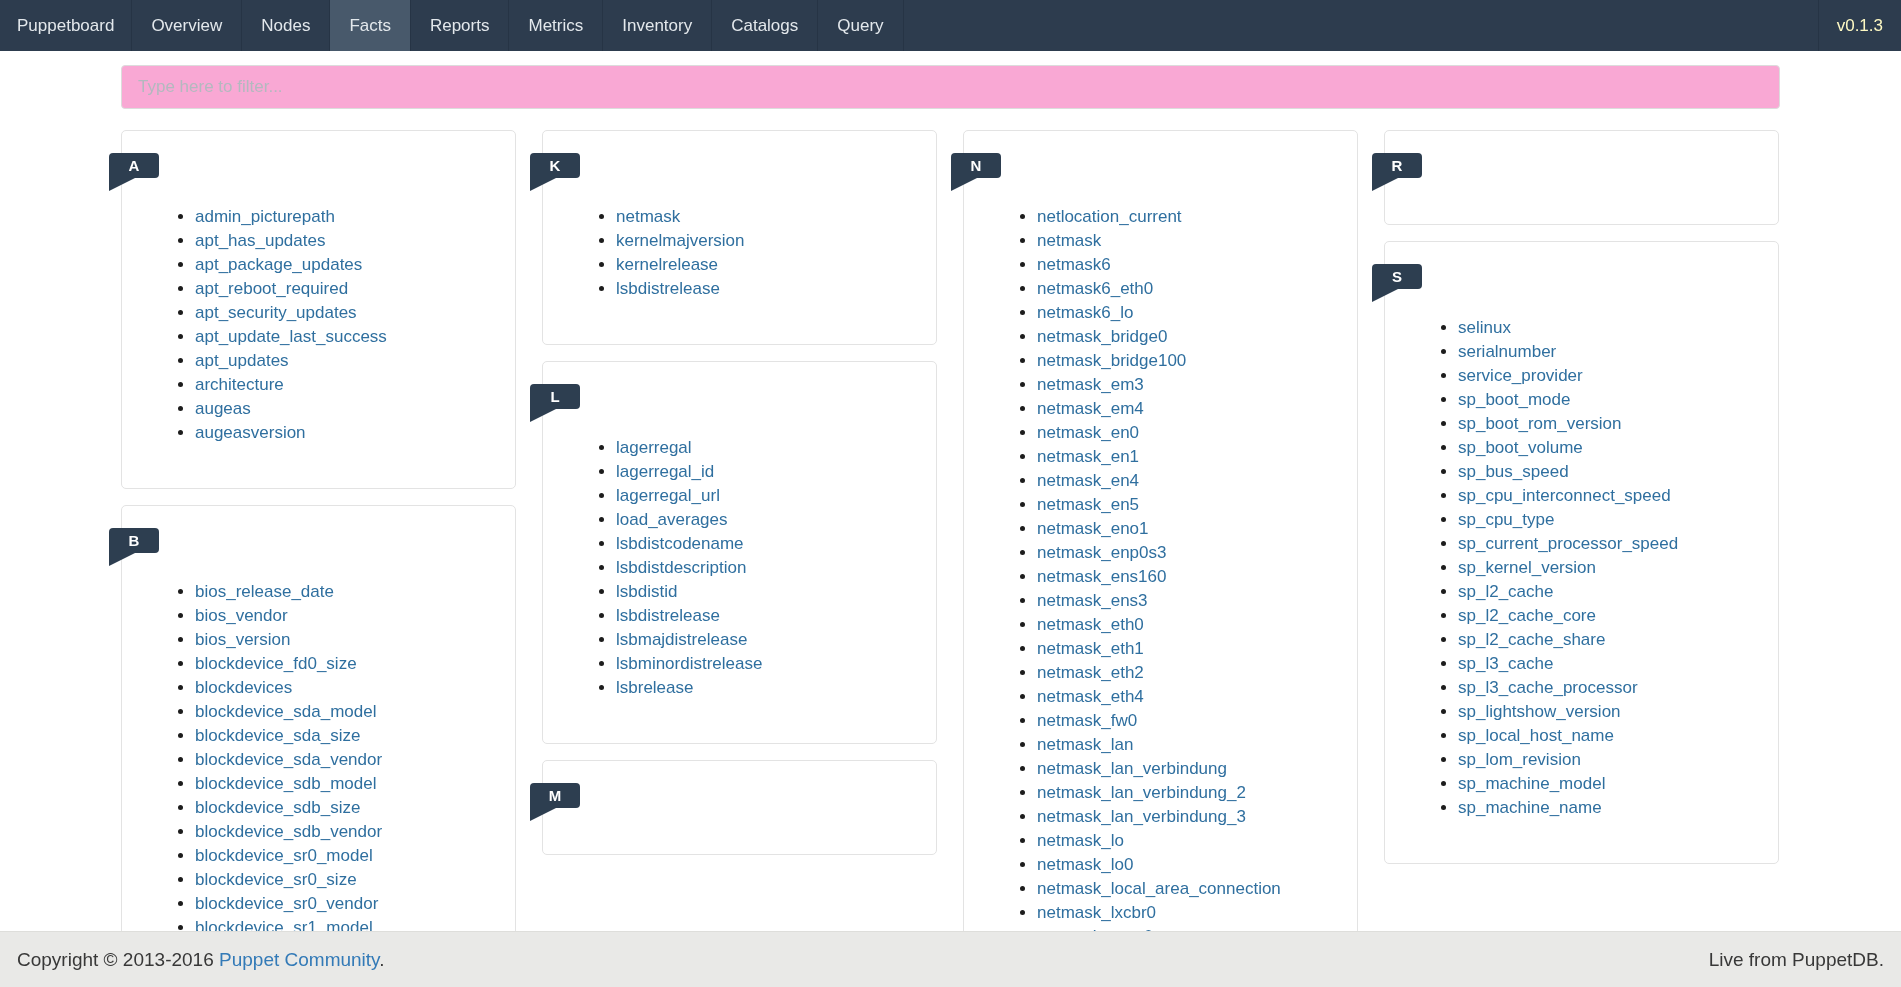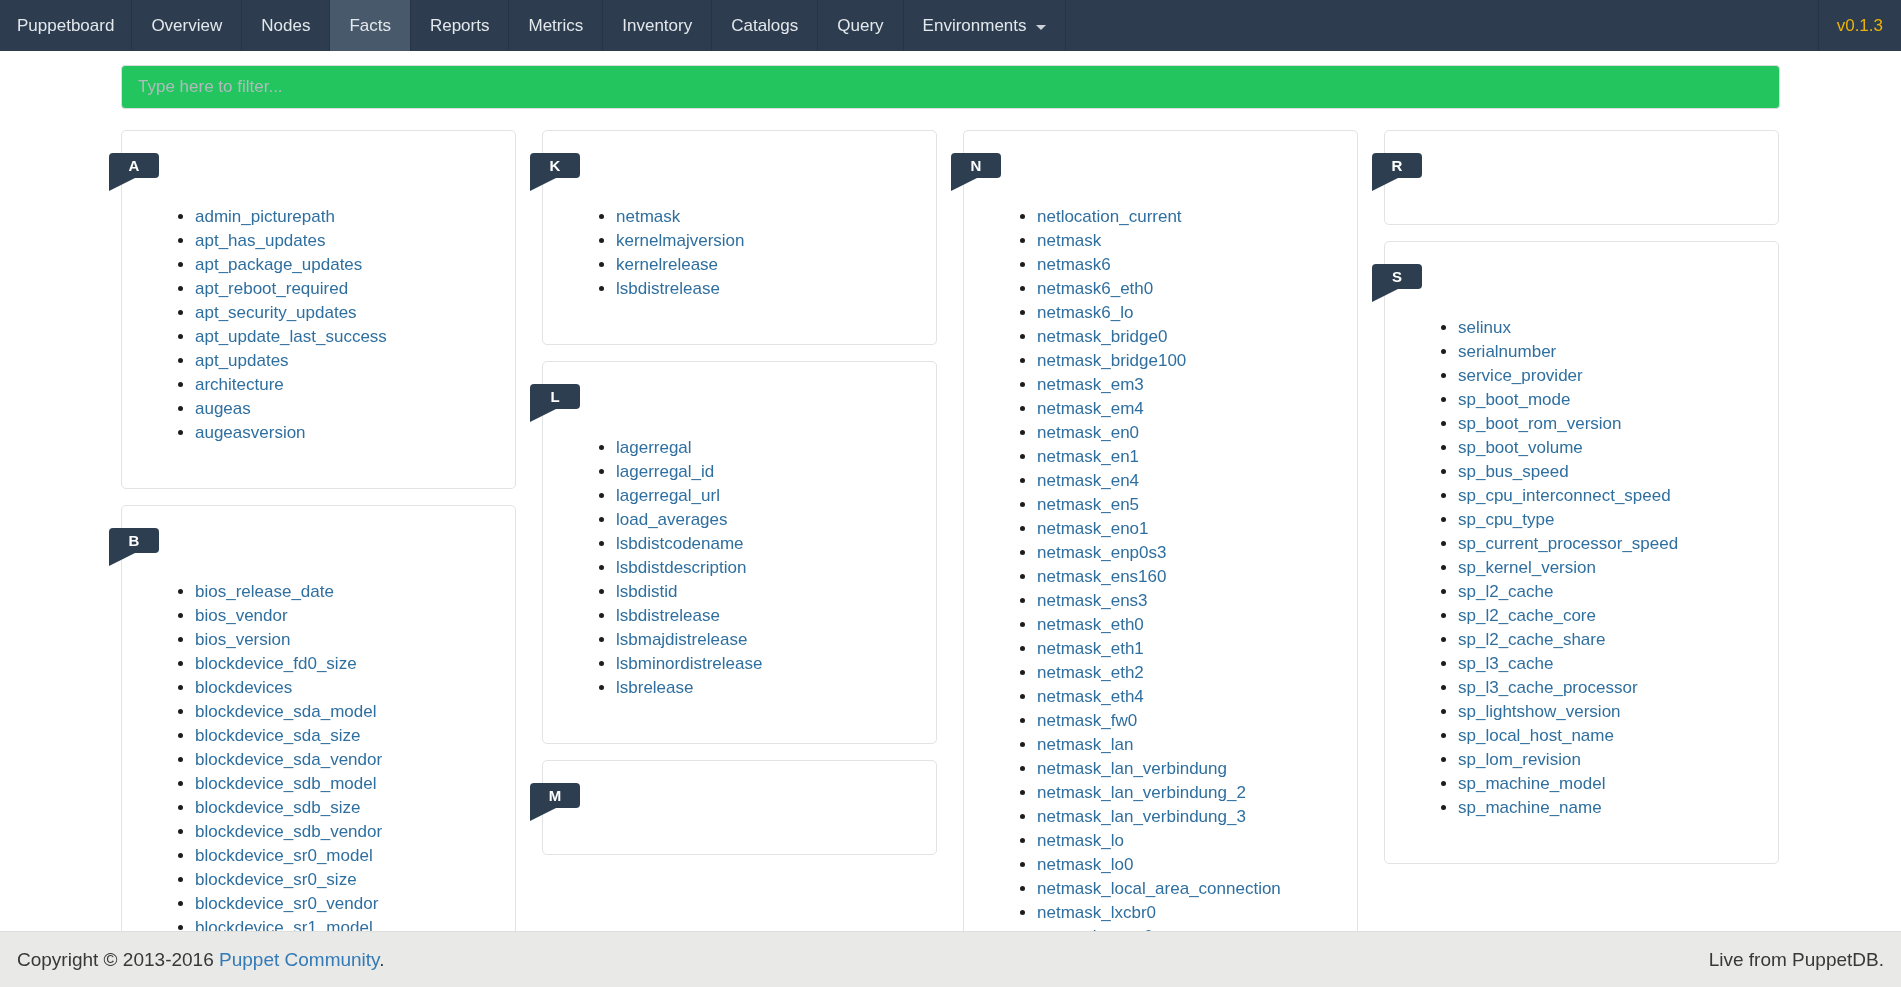--- a/index.html
+++ b/index.html
@@ -35,36 +35,36 @@
     border-top: 5px solid #ccd3da;
     border-left: 5px solid transparent;
     border-right: 5px solid transparent;
     margin-left: 9px; margin-top: 3px;
   }
   .nav-spacer { flex: 1 1 auto; }
   .nav-version {
     display: flex; align-items: center;
     padding: 0 18px;
     border-left: 1px solid #263445;
-    color: #eab308;
+    color: #fef9c3;
   }
   
   .container { width: 1659px; margin: 0 auto; }
   .filter-input {
     width: 100%;
     height: 44px;
     margin-top: 14px;
     border: 1px solid #dcdcdc;
     border-radius: 4px;
     padding: 8px 16px;
     font-size: 17px;
     color: #555;
     font-family: "Liberation Sans", sans-serif;
     outline: none;
-    background: #22c55e;
+    background: #f9a8d4;
   }
   .filter-input::placeholder { color: #b3b9bf; opacity: 1; }
   
   .columns {
     display: flex;
     gap: 26px;
     margin-top: 21px;
     align-items: flex-start;
   }
   .col { flex: 0 0 395px; width: 395px; }
@@ -154,24 +154,20 @@
       <span>Metrics</span>
     </div>
     <div class="nav-item">
       <span>Inventory</span>
     </div>
     <div class="nav-item">
       <span>Catalogs</span>
     </div>
     <div class="nav-item">
       <span>Query</span>
-    </div>
-    <div class="nav-item">
-      <span>Environments</span>
-      <span class="caret"></span>
     </div>
     <div class="nav-spacer"></div>
   <div class="nav-version">v0.1.3</div>
 </nav>
 
 <div class="container">
   <input class="filter-input" type="text" placeholder="Type here to filter..." style="">
   <main class="columns">
       <div class="col">
         <section class="card">

